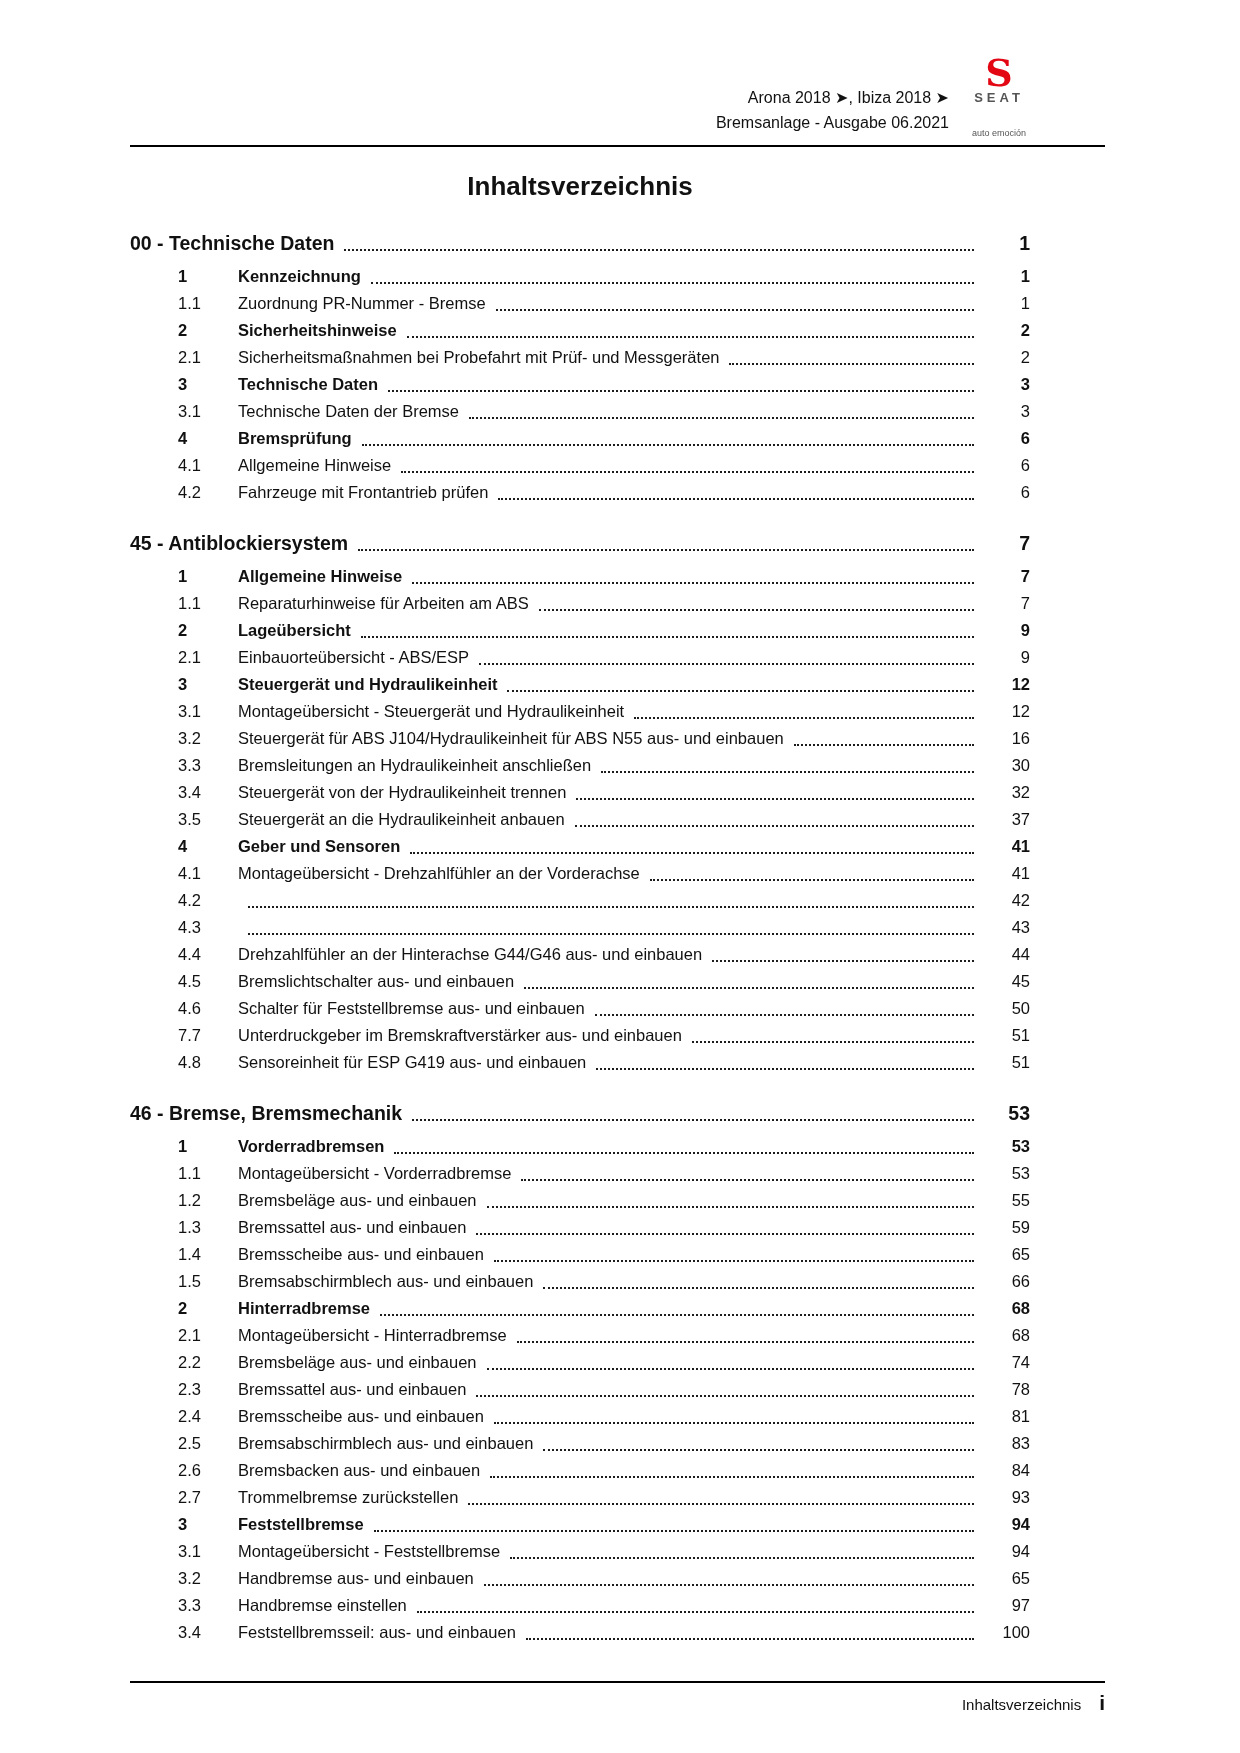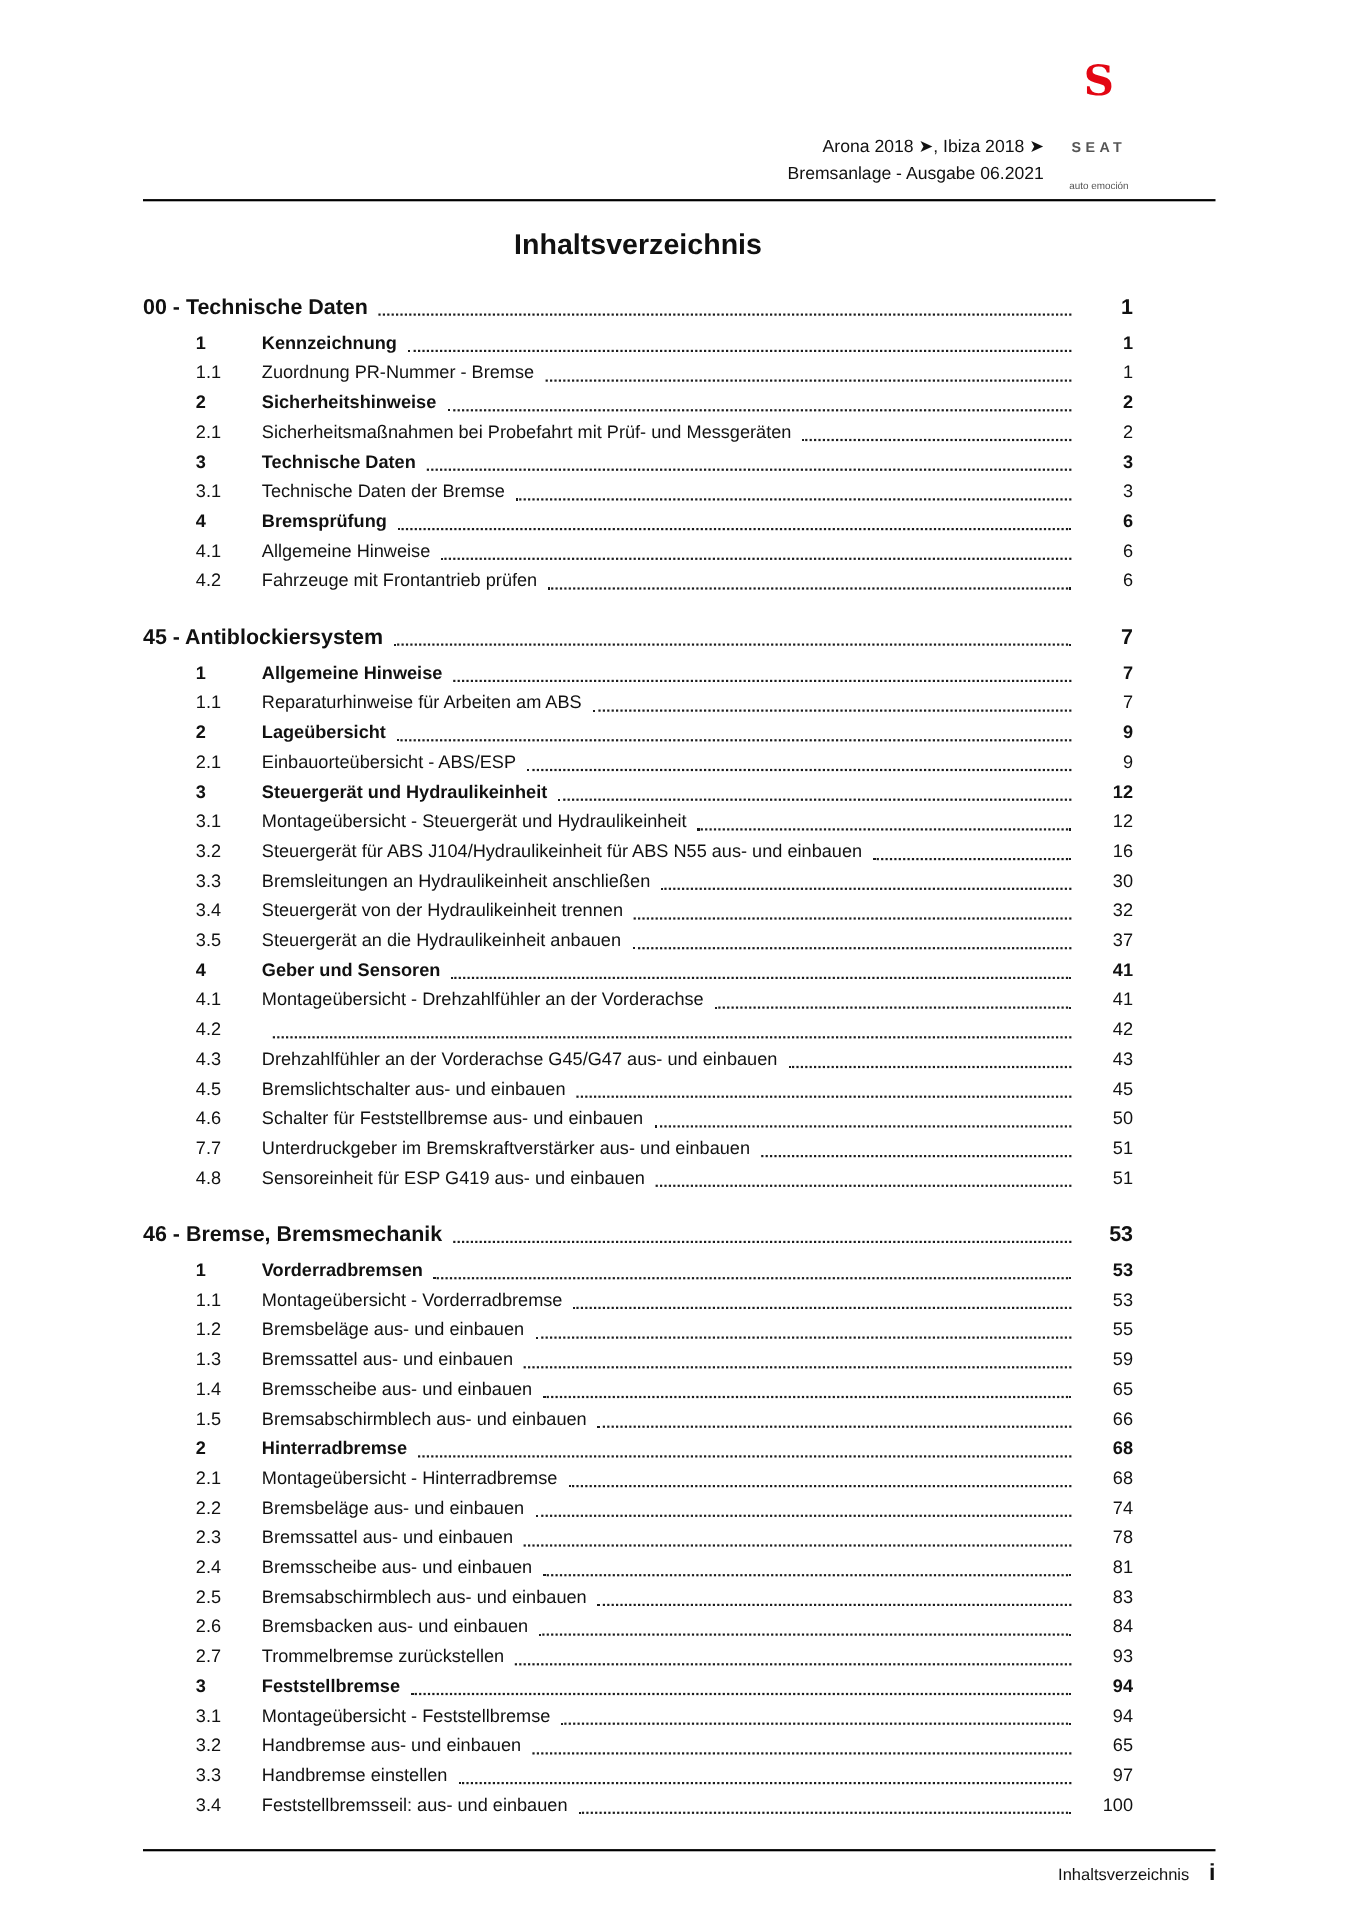--- a/index.html
+++ b/index.html
@@ -9,21 +9,21 @@
     font-family:"Liberation Sans", sans-serif;
     color:#111;
   }
   .page-wrap { position:absolute; left:130px; top:0; width:975px; height:1529px; }
 
   
   .header { display:flex; justify-content:flex-end; align-items:flex-end; padding-top:55px; padding-right:70px; }
   .header-text { text-align:right; font-size:16px; line-height:25px; margin-right:14px; padding-bottom:4px; }
   .logo { width:72px; text-align:center; }
   .logo-s { color:#e30613; font-weight:900; font-size:38px; line-height:36px; font-family:"DejaVu Serif", serif; }
-  .logo-brand { font-size:13px; font-weight:bold; letter-spacing:4px; color:#555; line-height:14px;margin-top:36px; }
+  .logo-brand { font-size:13px; font-weight:bold; letter-spacing:4px; color:#555; line-height:14px; }
   .logo-tagline { font-size:9px; color:#555; line-height:11px;margin-top:23px; }
   .rule { border-bottom:2px solid #000; margin-top:6px; }
 
   
   .toc-area { padding-right:75px; margin-top:24px; }
   .doc-title { text-align:center; font-size:26px; font-weight:bold; margin-bottom:26px; }
 
   
   .toc-row { display:flex; align-items:baseline; font-size:16.5px; line-height:27px; padding-left:48px; }
   .toc-row .num { width:60px; flex-shrink:0; }
@@ -198,23 +198,28 @@
           <span class="leader"></span>
           <span class="pg">41</span>
         </div>
         <div class="toc-row">
           <span class="num">4.2</span>
           <span class="leader"></span>
           <span class="pg">42</span>
         </div>
         <div class="toc-row">
           <span class="num">4.3</span>
-          <span class="entry-title">Drehzahlfühler an der Vorderachse G45/G47 aus- und einbauen</span>
           <span class="leader"></span>
           <span class="pg">43</span>
+        </div>
+        <div class="toc-row">
+          <span class="num">4.4</span>
+          <span class="entry-title">Drehzahlfühler an der Hinterachse G44/G46 aus- und einbauen</span>
+          <span class="leader"></span>
+          <span class="pg">44</span>
         </div>
         <div class="toc-row">
           <span class="num">4.5</span>
           <span class="entry-title">Bremslichtschalter aus- und einbauen</span>
           <span class="leader"></span>
           <span class="pg">45</span>
         </div>
         <div class="toc-row">
           <span class="num">4.6</span>
           <span class="entry-title">Schalter für Feststellbremse aus- und einbauen</span>

